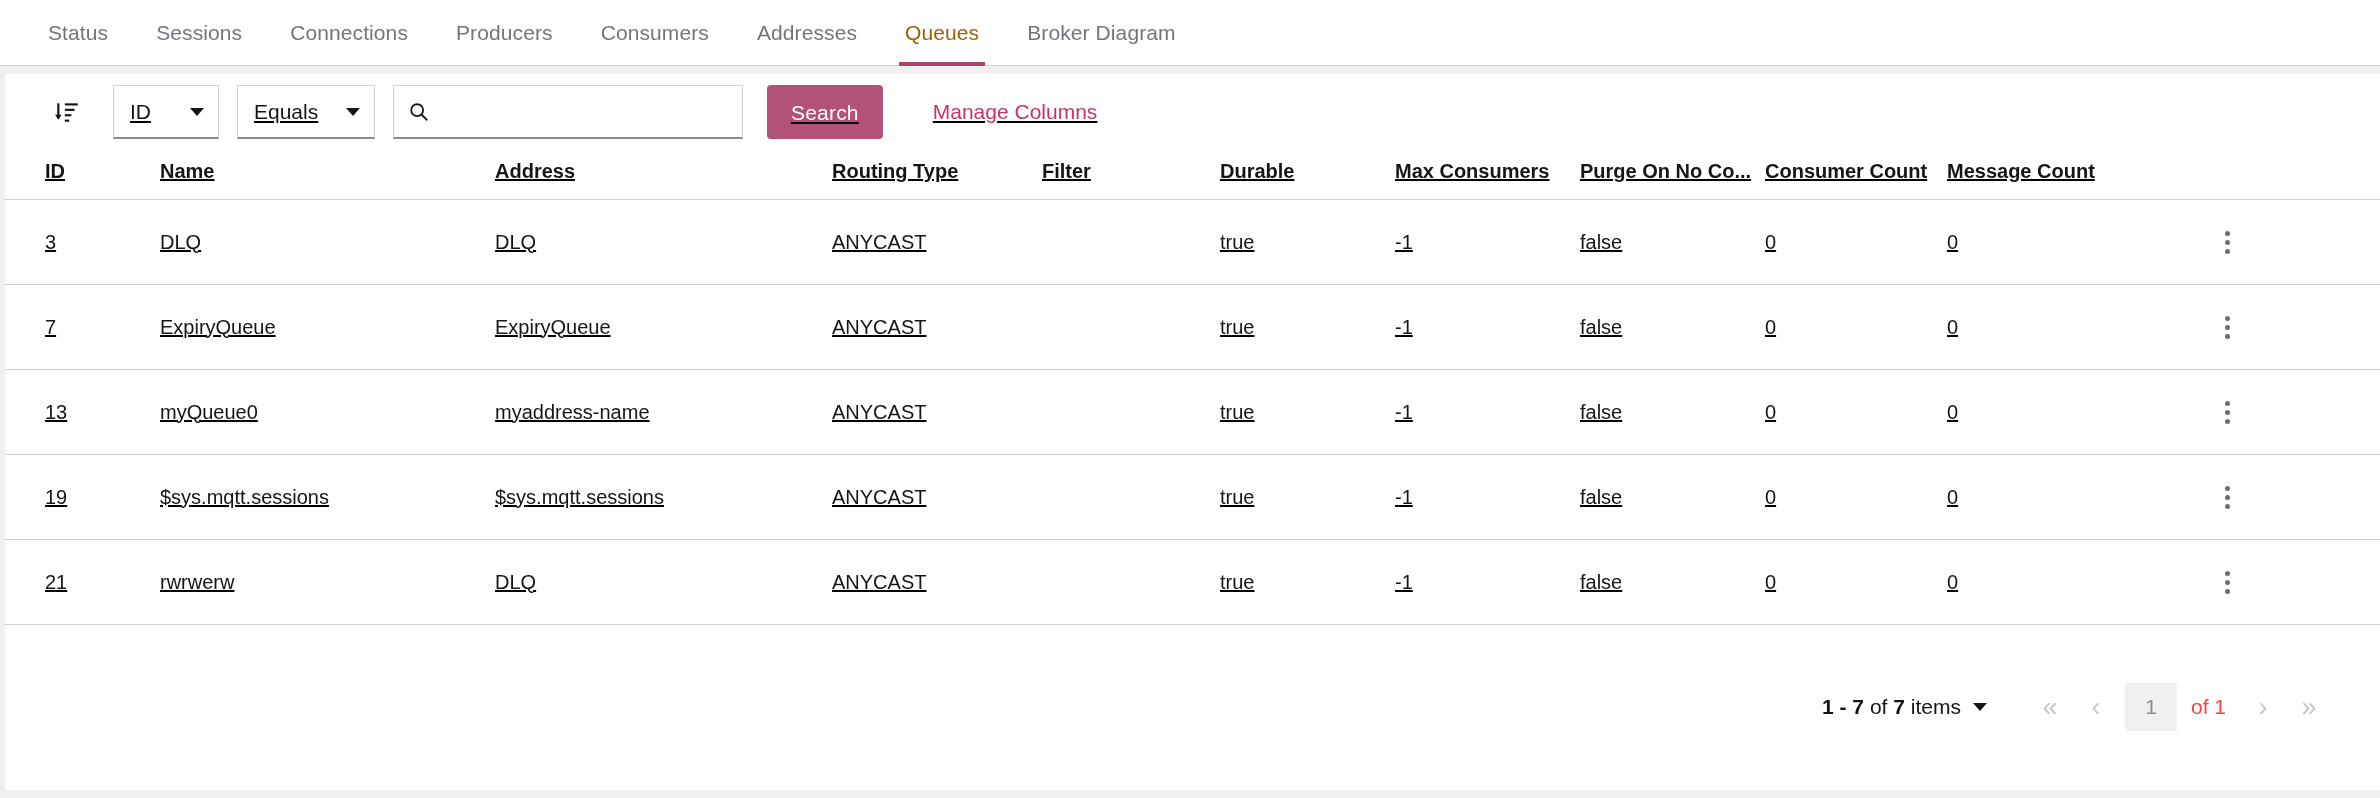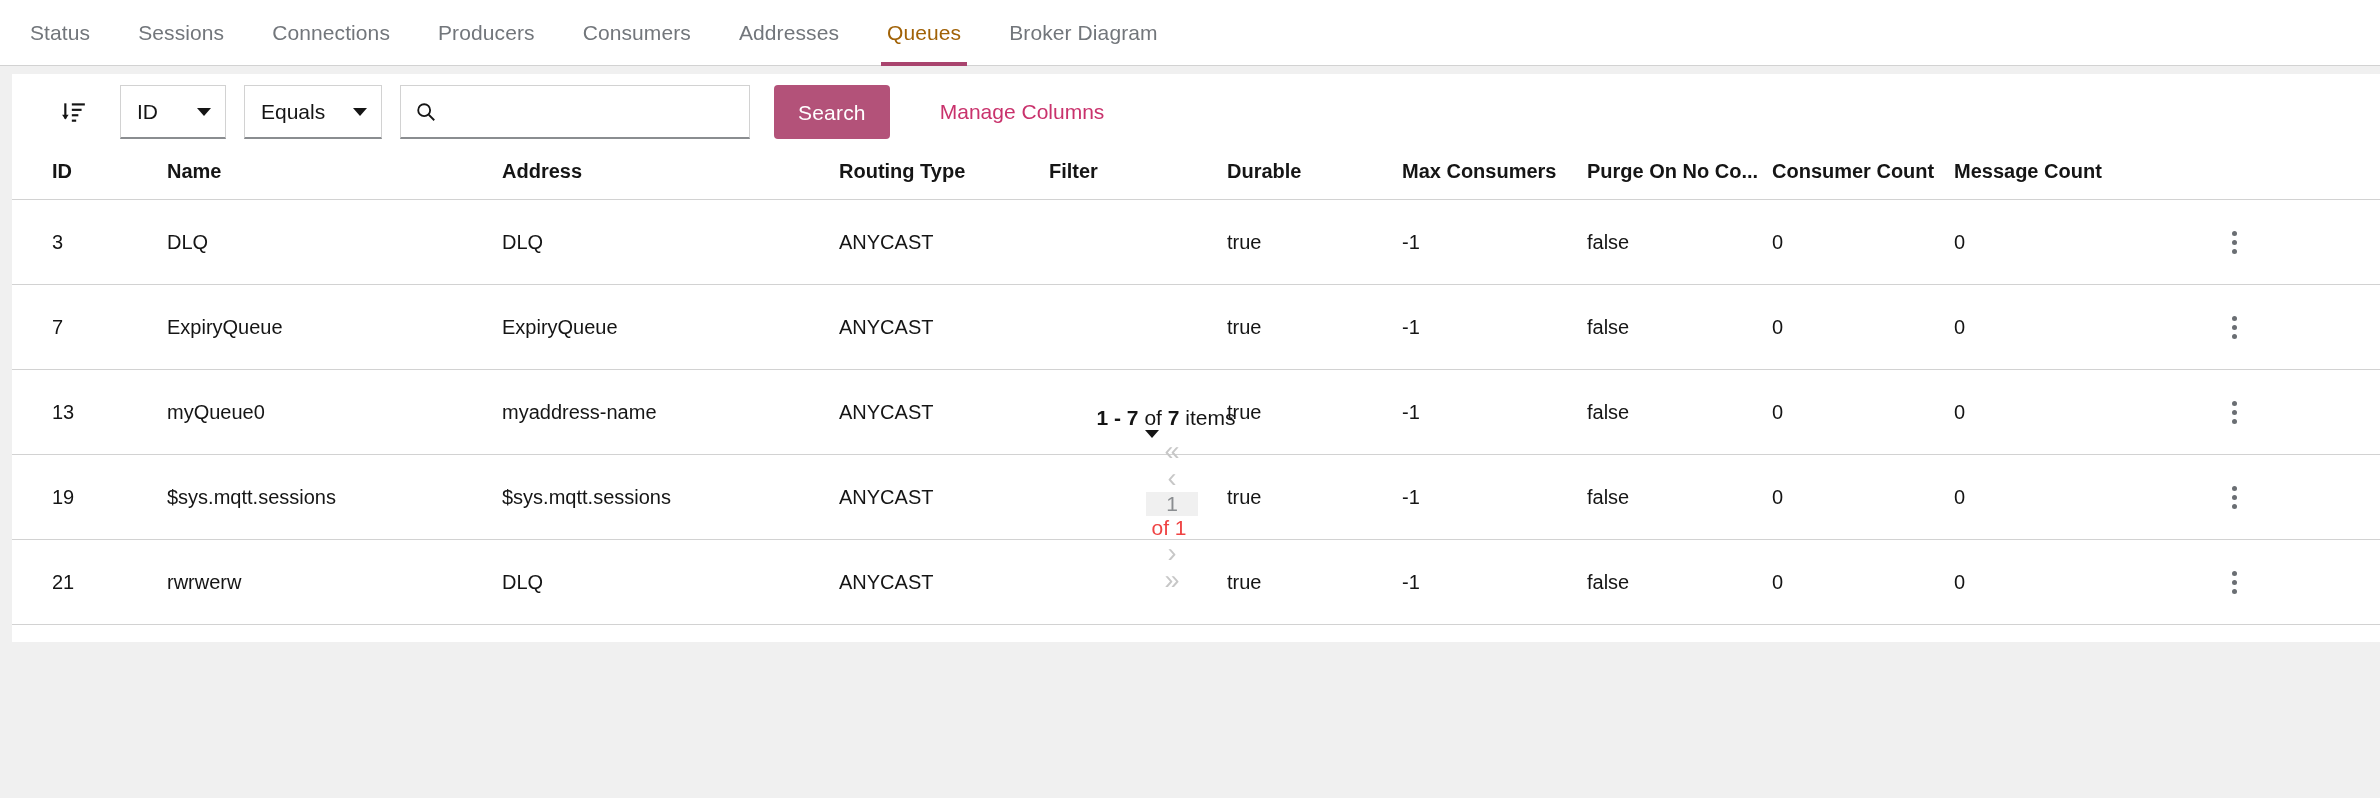--- a/index.html
+++ b/index.html
@@ -14,21 +14,21 @@
     width: 2380px;
     height: 798px;
     background: #f0f0f0;
     position: relative;
   }
 
   
   .tabbar {
     background: #ffffff;
     height: 66px;
-    padding-left: 6px;
+    padding-left: 24px;
     display: flex;
     align-items: stretch;
     border-bottom: 1px solid #d2d2d2;
     margin: 0 0 0 0;
   }
   .tab {
     display: flex;
     align-items: center;
     padding: 0 24px;
     font-size: 21px;
@@ -43,23 +43,24 @@
     content: "";
     position: absolute;
     left: 18px; right: 18px; bottom: -1px;
     height: 4px;
     background: #a9446e;
   }
 
   
   .card {
     background: #ffffff;
-    margin: 8px 0 0 12px;
-    height: 568px;
+    margin: 8px 0 0 5px;
+    height: 716px;
     position: relative;
+    text-decoration: underline;
   }
 
   
   .toolbar {
     display: flex;
     align-items: center;
     height: 76px;
     padding: 0 0 0 40px;
     gap: 0;
   }
@@ -200,21 +201,20 @@
   .footer {
     position: absolute;
     left: 0; right: 8px;
     bottom: 48px;
     height: 70px;
     display: flex;
     align-items: center;
     justify-content: flex-end;
     padding-right: 40px;
     gap: 0;
-    flex-direction: column;
   }
   .items-count {
     font-size: 21px;
     color: #151515;
     margin-right: 12px;
   }
   .items-count b { font-weight: bold; }
   .items-caret {
     width: 0; height: 0;
     border-left: 7px solid transparent;

